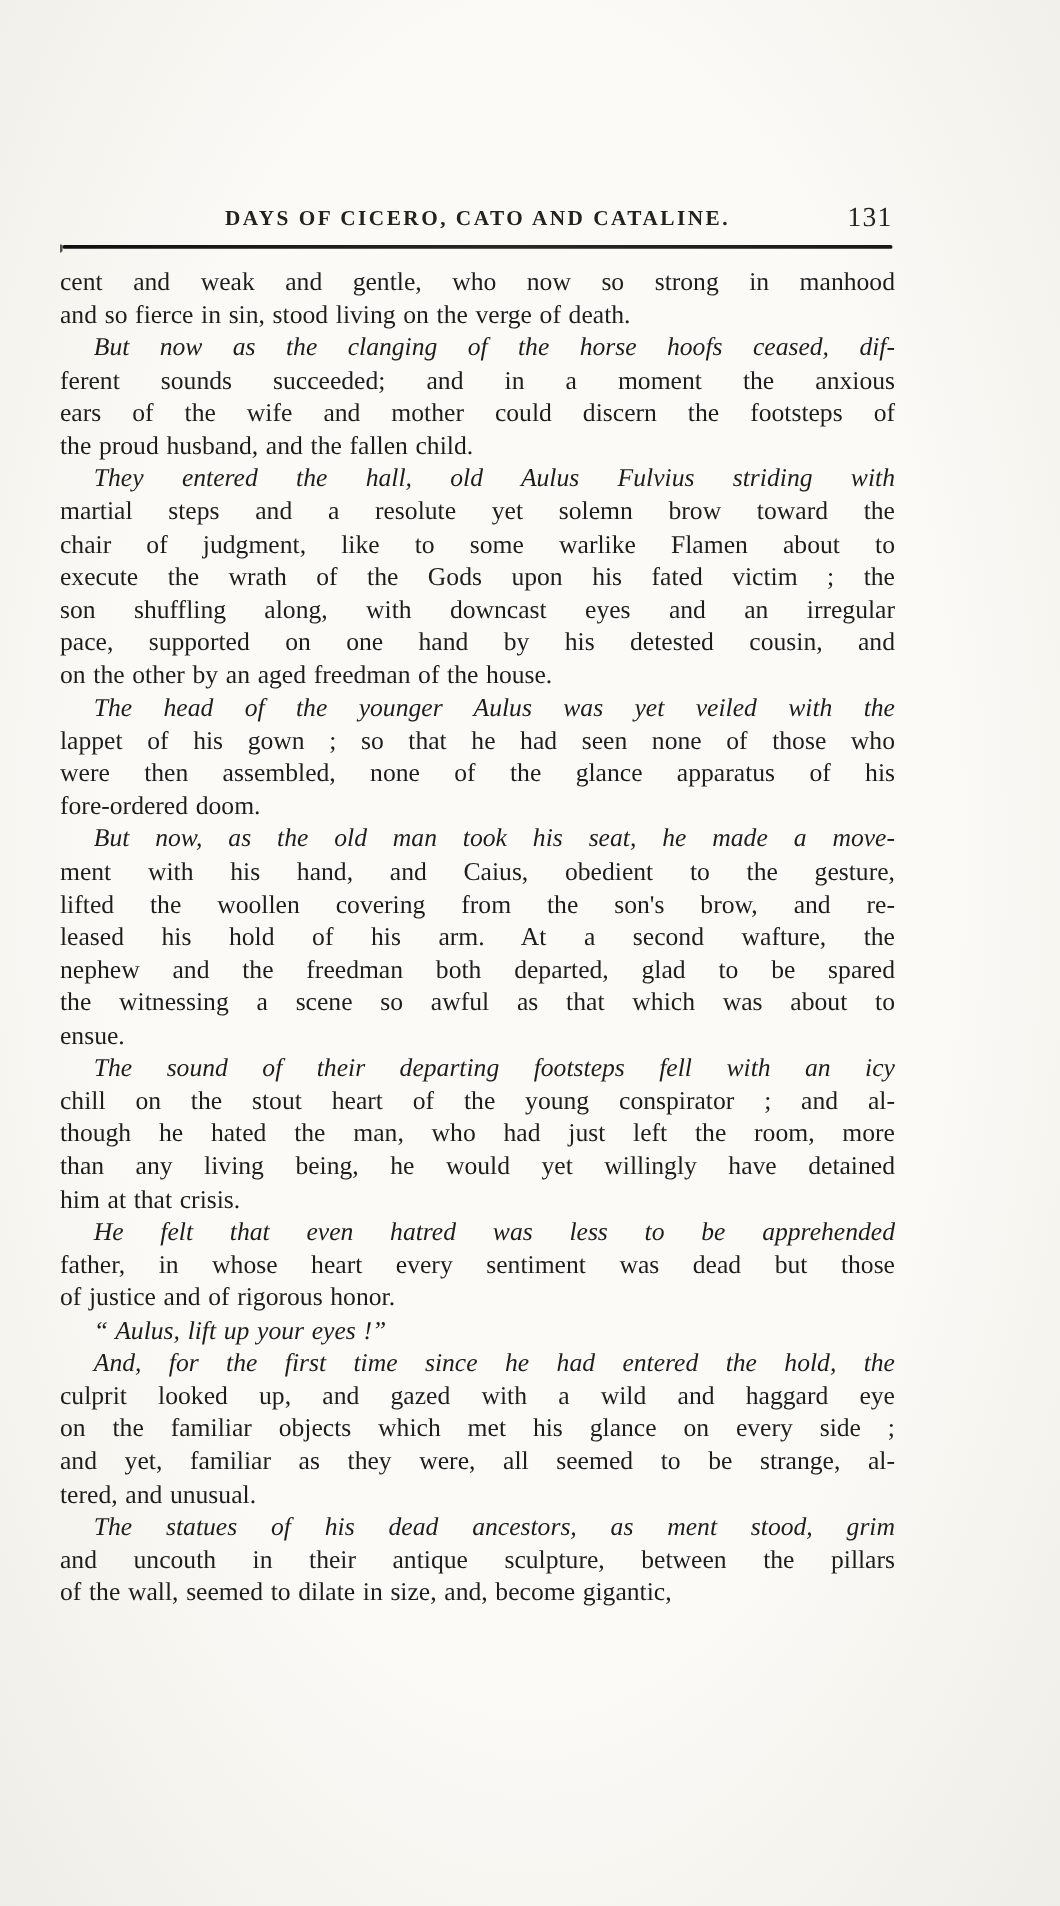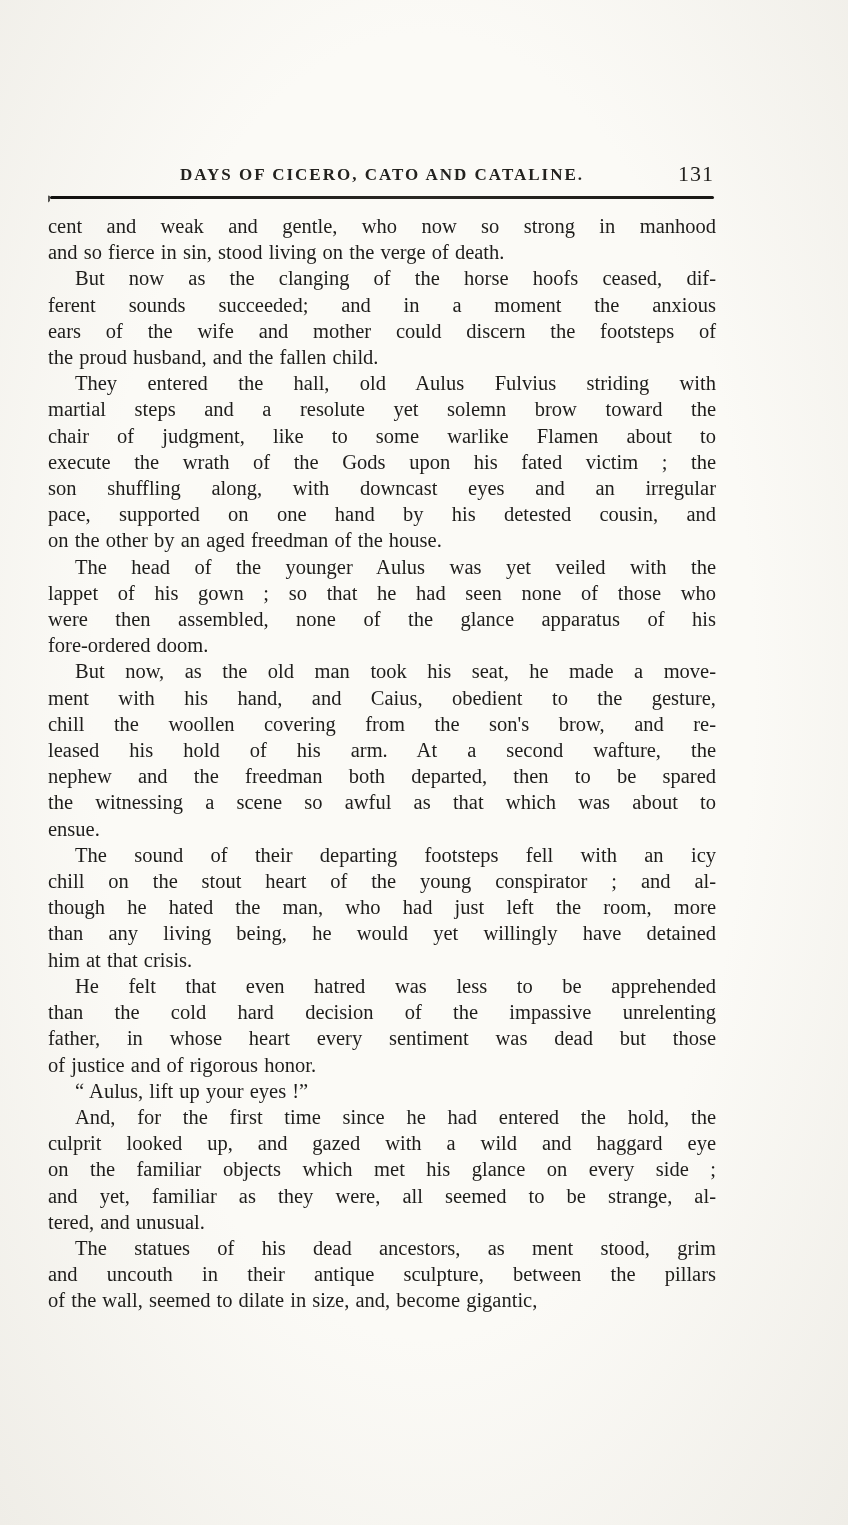--- a/index.html
+++ b/index.html
@@ -71,20 +71,21 @@
   .paragraph { margin: 0; }
   .line {
     text-align: justify;
     text-align-last: justify;
   }
   .line.last {
     text-align-last: left;
   }
   .line.first-indent {
     text-indent: 27px;
+    font-style: italic;
   }
 </style>
 </head>
 <body>
 
 <div class="scan">
   <div class="header">
     <span class="running-title">DAYS OF CICERO, CATO AND CATALINE.</span>
     <span class="page-number">131</span>
   </div>
@@ -111,36 +112,35 @@
       </div>
       <div class="paragraph">
         <div class="line first-indent">The head of the younger Aulus was yet veiled with the</div>
         <div class="line">lappet of his gown ; so that he had seen none of those who</div>
         <div class="line">were then assembled, none of the glance apparatus of his</div>
         <div class="line last">fore-ordered doom.</div>
       </div>
       <div class="paragraph">
         <div class="line first-indent">But now, as the old man took his seat, he made a move-</div>
         <div class="line">ment with his hand, and Caius, obedient to the gesture,</div>
-        <div class="line">chill the woollen covering from the son's brow, and re-</div>
+        <div class="line">lifted the woollen covering from the son's brow, and re-</div>
         <div class="line">leased his hold of his arm.  At a second wafture, the</div>
-        <div class="line">nephew and the freedman both departed, then to be spared</div>
+        <div class="line">nephew and the freedman both departed, glad to be spared</div>
         <div class="line">the witnessing a scene so awful as that which was about to</div>
         <div class="line last">ensue.</div>
       </div>
       <div class="paragraph">
         <div class="line first-indent">The sound of their departing footsteps fell with an icy</div>
         <div class="line">chill on the stout heart of the young conspirator ; and al-</div>
         <div class="line">though he hated the man, who had just left the room, more</div>
         <div class="line">than any living being, he would yet willingly have detained</div>
         <div class="line last">him at that crisis.</div>
       </div>
       <div class="paragraph">
         <div class="line first-indent">He felt that even hatred was less to be apprehended</div>
-        <div class="line">than the cold hard decision of the impassive unrelenting</div>
         <div class="line">father, in whose heart every sentiment was dead but those</div>
         <div class="line last">of justice and of rigorous honor.</div>
       </div>
       <div class="paragraph">
         <div class="line last first-indent">“ Aulus, lift up your eyes !”</div>
       </div>
       <div class="paragraph">
         <div class="line first-indent">And, for the first time since he had entered the hold, the</div>
         <div class="line">culprit looked up, and gazed with a wild and haggard eye</div>
         <div class="line">on the familiar objects which met his glance on every side ;</div>

